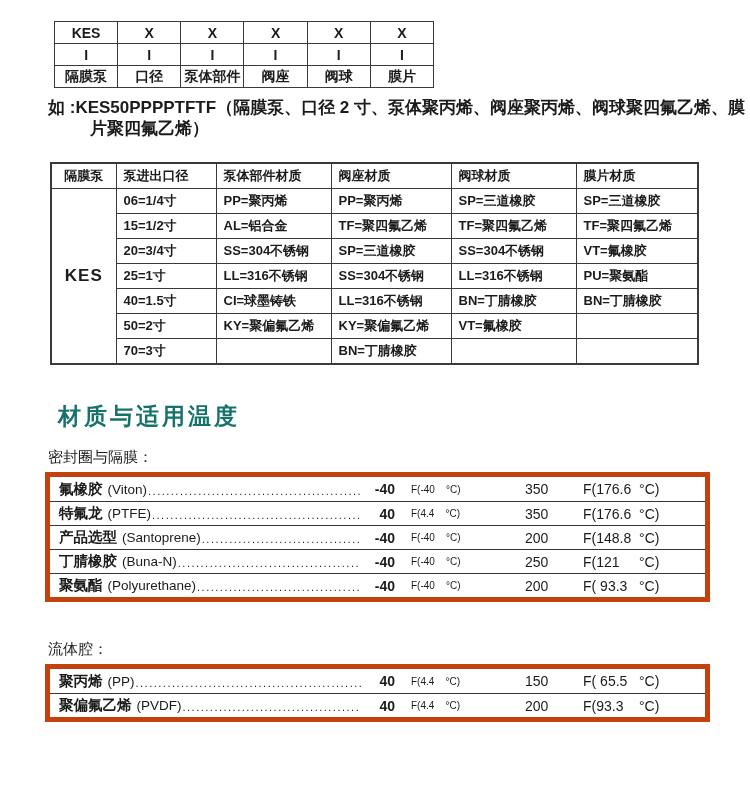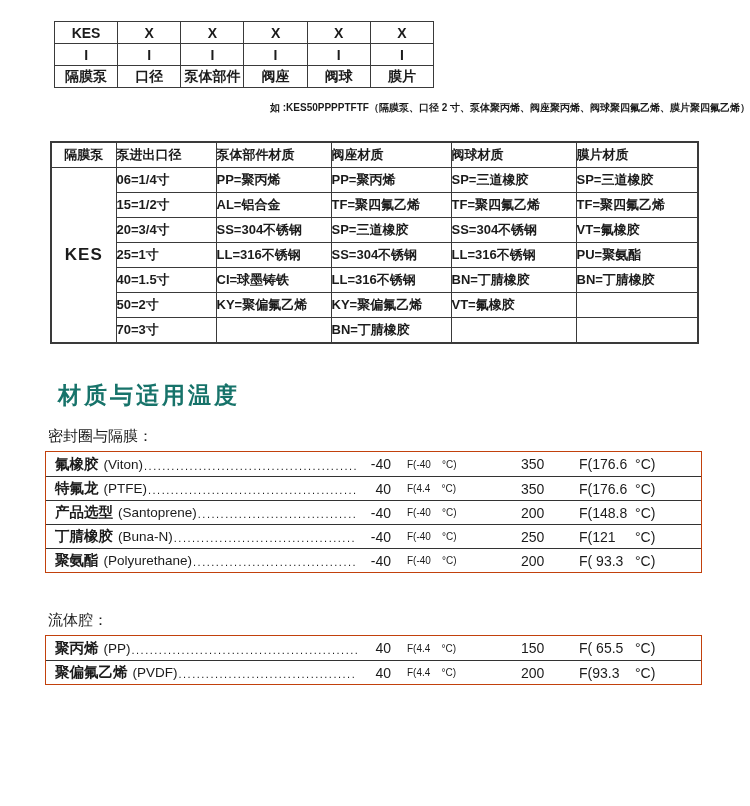--- a/index.html
+++ b/index.html
@@ -6,42 +6,42 @@
   body{width:750px;height:806px;font-family:"Liberation Sans",sans-serif;color:#1b1b1b;overflow:hidden;}
   .page{position:relative;width:750px;height:806px;box-sizing:border-box;padding:14px 48px 0 48px;}
   .accent{color:var(--accent,#17736a);}
   h1.title{font-size:30px;font-weight:700;margin:0;letter-spacing:3px;}
   .section-label{font-size:15px;font-weight:700;margin:28px 0 0 0;}
   
   table.model{border-collapse:collapse;table-layout:fixed;width:380px;margin:7px 0 0 6px;}
   table.model td{border:1px solid #3a3a3a;height:21px;text-align:center;vertical-align:middle;
     font-size:14px;font-weight:600;padding:0;}
   
-  .example{width:660px;margin:9px 0 0 0;font-size:10px;font-weight:600;line-height:21px;
-    padding-left:42px;text-indent:-42px;text-align:right;}
+  .example{width:660px;margin:9px 0 0 0;font-size:17px;font-weight:600;line-height:21px;
+    padding-left:42px;text-indent:-42px;}
   
   table.sel{border-collapse:collapse;table-layout:fixed;width:647px;margin:23px 0 0 2px;border:2px solid #3a3a3a;}
   table.sel td{border:1px solid #3a3a3a;font-size:13px;font-weight:600;height:22px;
-    padding:1px 0;text-align:left;vertical-align:middle;overflow:hidden;white-space:nowrap;}
+    padding:1px 7px;text-align:left;vertical-align:middle;overflow:hidden;white-space:nowrap;}
   table.sel td.center{text-align:center;padding:1px 2px;}
   table.sel td.kes{font-size:17px;letter-spacing:1px;text-align:center;}
   
   h2.title2{font-size:23px;font-weight:700;margin:36px 0 0 10px;letter-spacing:3px;}
   .sub-label{font-size:15px;font-weight:400;margin:16px 0 0 0;}
   
-  .temp-table{width:655px;margin:5px 0 0 -3px;border:1px solid #c2410c;}
+  .temp-table{width:655px;margin:5px 0 0 -3px;border:5px solid #c2410c;}
   .trow{display:flex;align-items:center;height:24px;border-top:1px solid #333;
     padding:0 10px 0 9px;box-sizing:border-box;font-size:14.5px;}
   .trow:first-child{border-top:none;}
   .tname-cn{font-weight:700;white-space:nowrap;}
   .tname-en{margin-left:5px;font-size:13.5px;white-space:nowrap;}
   .dots{flex:1;overflow:hidden;white-space:nowrap;font-size:11px;letter-spacing:1.5px;
     align-self:flex-end;margin:0 0 4px 1px;color:#1b1b1b;}
   .dots::after{content:"..........................................................................................................................";}
-  .v-f1{width:34px;text-align:right;white-space:pre;font-size:14px;}
+  .v-f1{width:34px;text-align:right;white-space:pre;font-size:14px;font-weight:bold;}
   .v-c1{width:104px;margin-left:16px;white-space:pre;font-size:10px;}
   .v-f2{width:36px;margin-left:10px;white-space:pre;font-size:14px;}
   .v-c2{width:112px;margin-left:22px;white-space:pre;font-size:14px;}
 </style>
 </head>
 <body>
 
 <div class="page">
 
 

